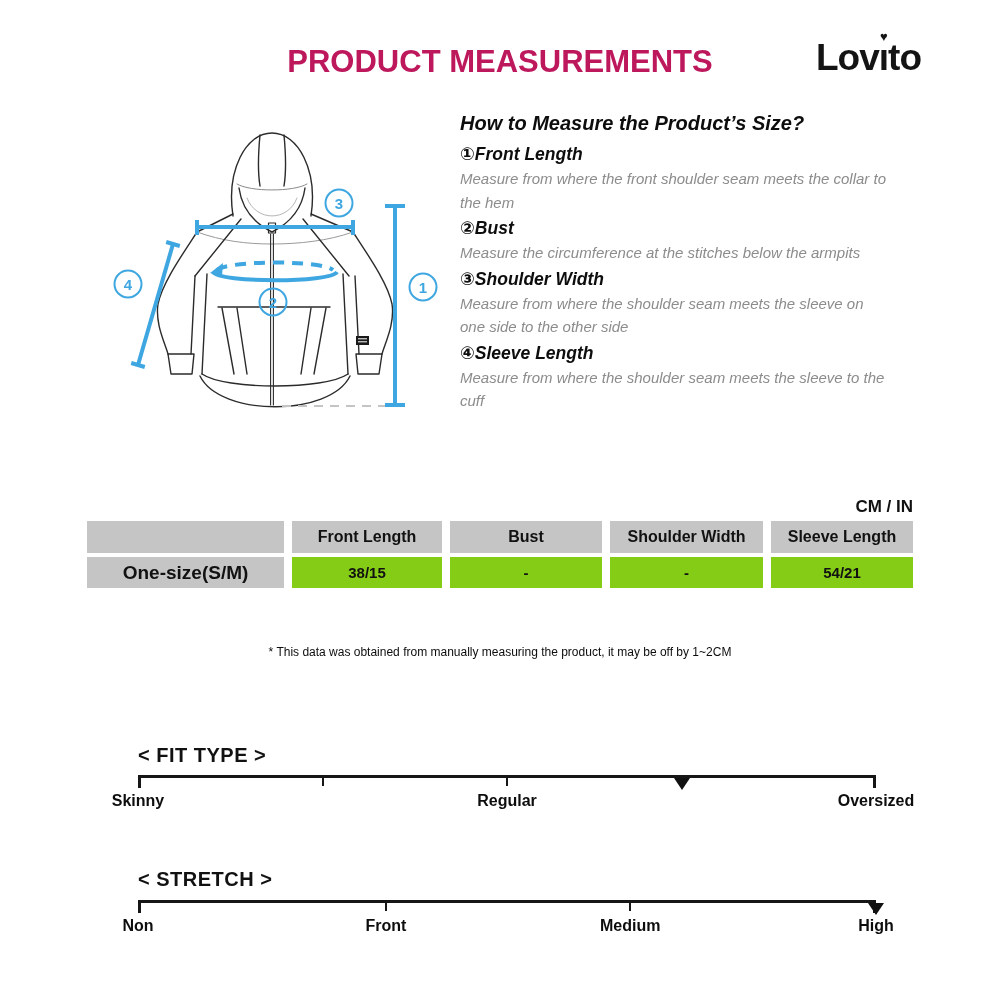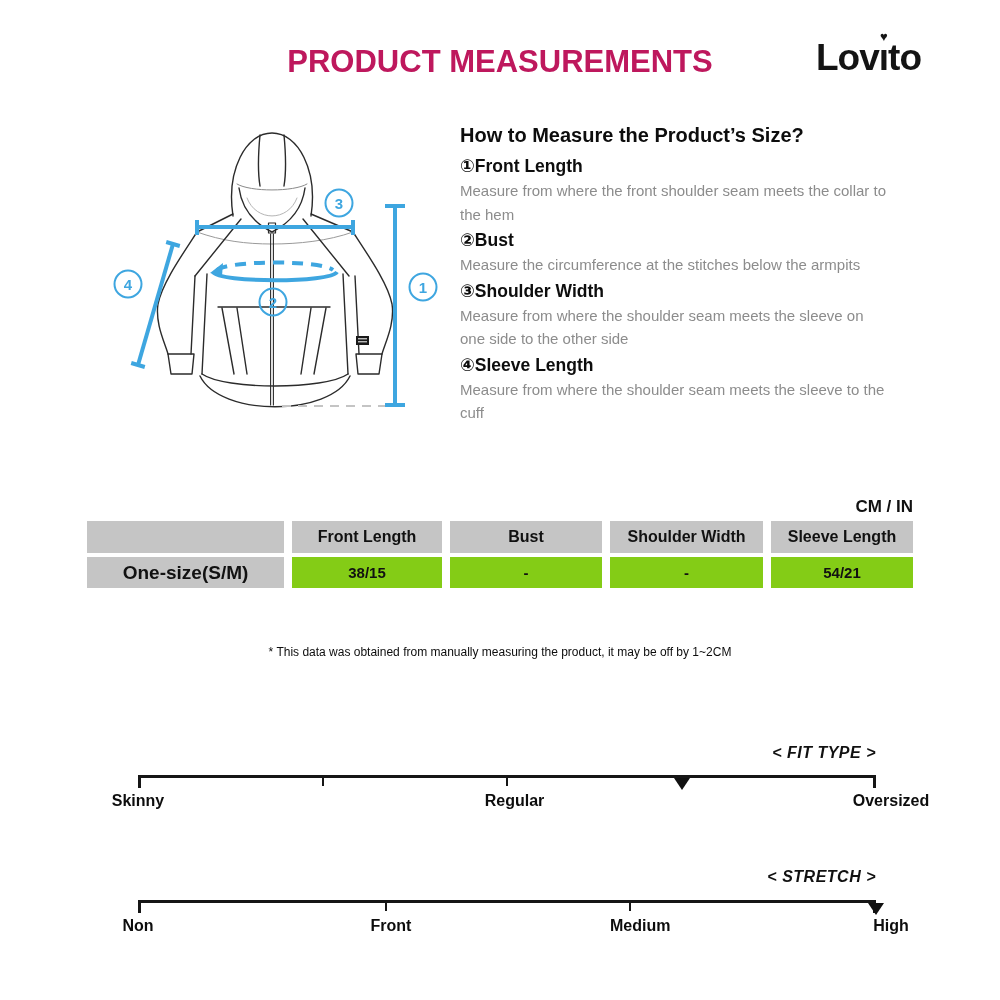--- a/index.html
+++ b/index.html
@@ -15,51 +15,51 @@
   .logo .heart{position:absolute;left:50%;top:-7px;transform:translateX(-50%);
                font-size:13px;line-height:13px;color:#141414;}
 
   
   .illus{position:absolute;left:110px;top:122px;width:340px;height:300px;}
   .marker{position:absolute;width:25px;height:25px;border:2px solid #3ea6e0;border-radius:50%;
           color:#3ea6e0;font-size:15px;font-weight:bold;display:flex;align-items:center;
           justify-content:center;transform:translate(-50%,-50%);background:transparent;}
 
   
-  .howto{position:absolute;left:460px;top:124px;width:432px;}
+  .howto{position:absolute;left:460px;top:112px;width:432px;font-style:italic;}
   .howto-title{font-size:20px;font-weight:bold;margin:0 0 9px 0;color:#0d0d0d;}
   .step-label{font-size:17.5px;font-weight:bold;margin:4px 0 2px 0;color:#0d0d0d;}
   .step-desc{font-size:15px;line-height:23.5px;color:#8c8c8c;margin:0;}
 
   
   .unit-label{position:absolute;top:497px;right:87px;font-size:17px;font-weight:bold;}
   .size-table{position:absolute;left:87px;top:521px;width:826px;display:grid;
               grid-template-columns:197px 150px 152px 153px 142px;
               grid-template-rows:32px 31px;gap:4px 8px;}
   .cell{display:flex;align-items:center;justify-content:center;}
   .cell.head{background:#c5c5c5;font-size:16px;font-weight:bold;}
   .cell.sizecell{background:#c5c5c5;font-size:19px;font-weight:bold;}
   .cell.val{background:#84cc16;font-size:15px;font-weight:bold;}
 
   
   .note{position:absolute;top:645px;left:0;width:1000px;text-align:center;
         font-size:12px;font-weight:normal;color:#0d0d0d;}
 
   
   .scale-block{position:absolute;left:138px;width:738px;height:72px;}
-  .scale-title{position:absolute;top:0;left:0;width:100%;text-align:right;
-               font-size:16px;font-weight:bold;letter-spacing:0.5px;font-style:italic;}
+  .scale-title{position:absolute;top:0;left:0;width:100%;text-align:left;
+               font-size:20px;font-weight:bold;letter-spacing:0.5px;}
   .scale-line{position:absolute;left:0;width:100%;height:3px;background:#161616;}
   .scale-line .cap{position:absolute;top:0;width:3px;height:13px;background:#161616;}
   .scale-line .tick{position:absolute;top:0;width:2px;height:11px;background:#161616;
                     transform:translateX(-50%);}
   .scale-line .marker-tri{position:absolute;top:3px;width:0;height:0;
                     border-left:8px solid transparent;border-right:8px solid transparent;
                     border-top:12px solid #111;transform:translateX(-50%);}
-  .scale-labels{position:absolute;left:0;width:100%;height:20px;padding-left:15px;}
+  .scale-labels{position:absolute;left:0;width:100%;height:20px;}
   .scale-label{position:absolute;top:0;transform:translateX(-50%);white-space:nowrap;
                font-size:16px;font-weight:bold;color:#0d0d0d;}
 </style>
 </head>
 <body>
 
 <div class="page">
 
   <div class="title">PRODUCT MEASUREMENTS</div>
   <div class="logo">

